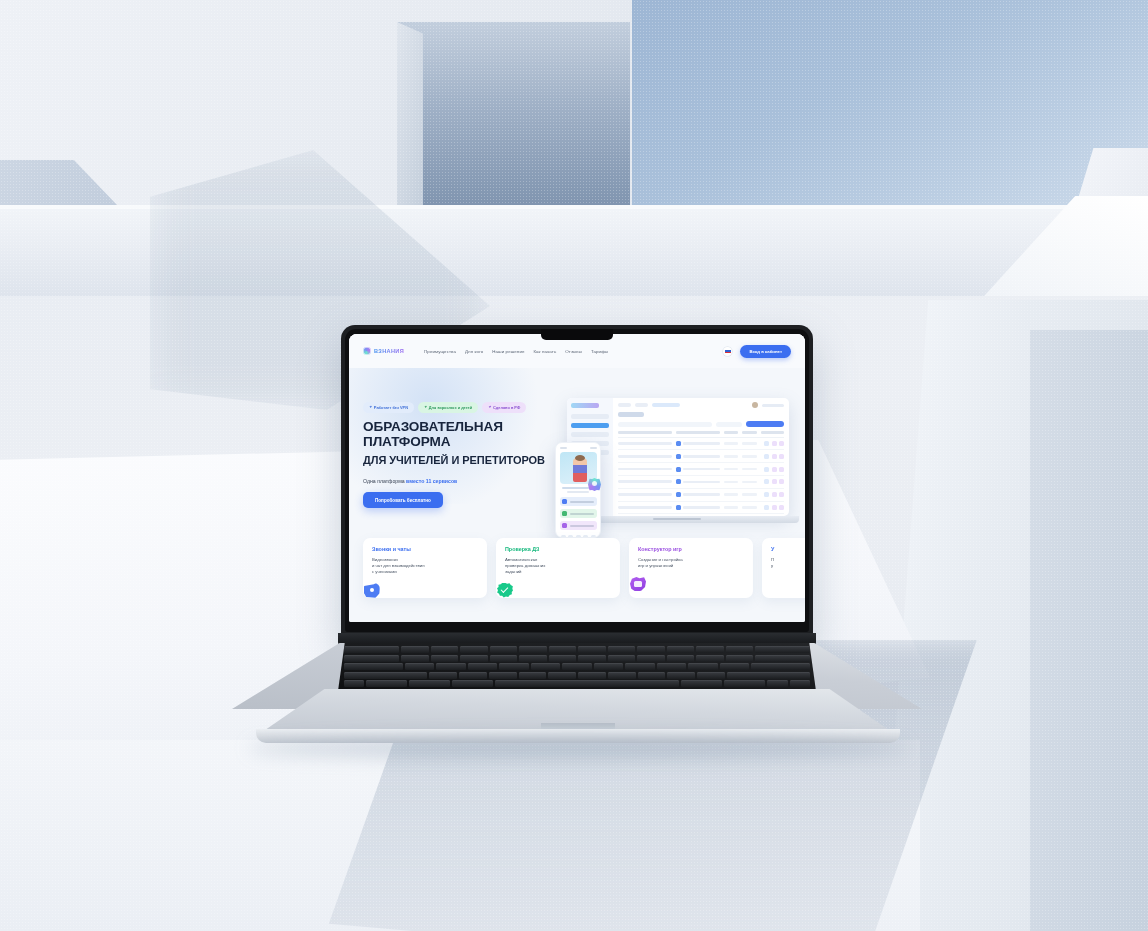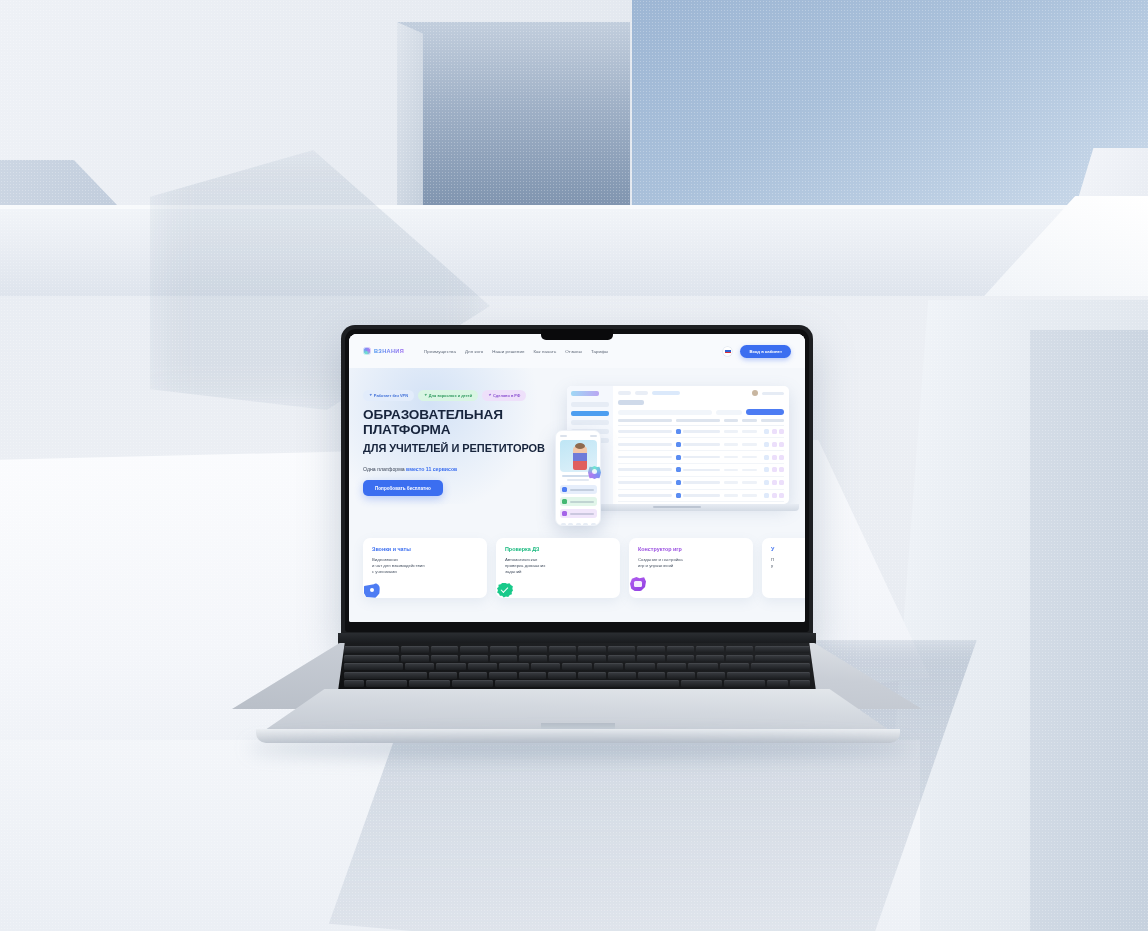--- a/index.html
+++ b/index.html
@@ -216,21 +216,21 @@
   .flag i:nth-child(1){top:2.3px;background:#ffffff;}
   .flag i:nth-child(2){top:3.6px;background:#2f5fd0;}
   .flag i:nth-child(3){top:5px;background:#d8313a;}
   .login-btn{
     background:#3b6ef0;color:#fff;font-size:4.3px;font-weight:600;
     padding:4px 9px;border-radius:9px;white-space:nowrap;
     box-shadow:0 2px 5px rgba(59,110,240,.35);
   }
 
   
-  .hero{position:absolute;left:0;top:34px;width:100%;height:160px;padding-left:24px;}
+  .hero{position:absolute;left:0;top:46px;width:100%;height:160px;padding-left:24px;}
   .badges{position:absolute;left:14px;top:22px;display:flex;gap:4px;}
   .badge{
     display:flex;align-items:center;gap:2px;
     font-size:3.9px;font-weight:600;padding:3px 6px;border-radius:7px;
     white-space:nowrap;
   }
   .badge .spark{font-size:3.4px;line-height:1;}
   .badge.b1{background:#e2ecfb;color:#3f6fd8;}
   .badge.b2{background:#d9f5e3;color:#2f9a5e;}
   .badge.b3{background:#eee0fa;color:#8a4fd0;}

